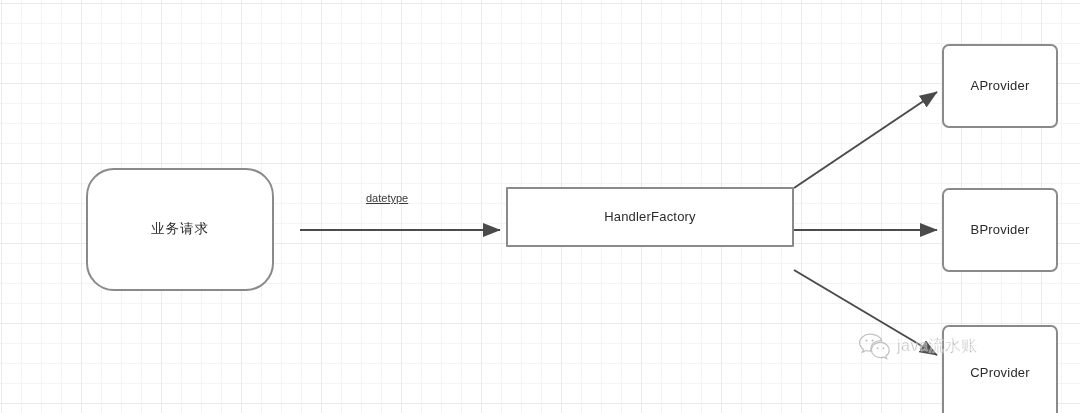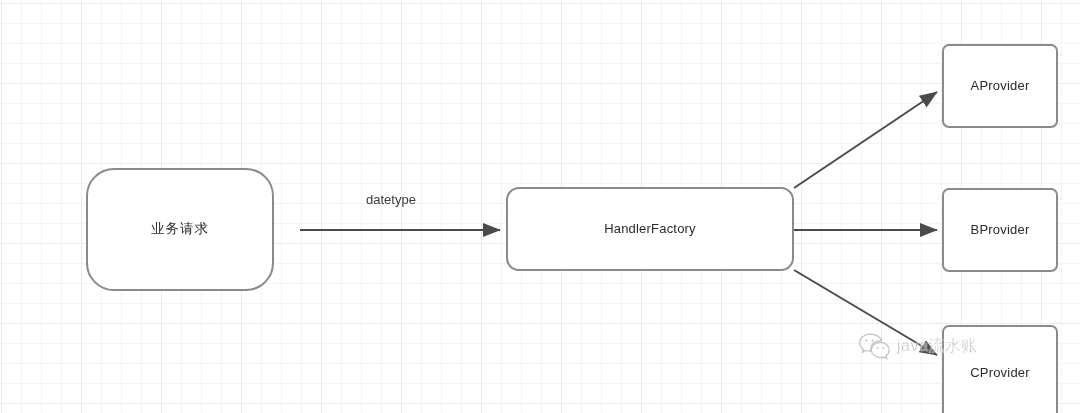--- a/index.html
+++ b/index.html
@@ -51,23 +51,24 @@
     user-select: none;
   }
   .node-label.cjk {
     font-size: 13.5px;
     letter-spacing: 1px;
   }
 
   .edge-label {
     position: absolute;
     color: #3a3a3a;
-    font-size: 13px;
+    font-size: 11px;
     white-space: nowrap;
     user-select: none;
+    text-decoration: underline;
   }
 
   
   .watermark {
     position: absolute;
     left: 858px;
     top: 332px;
     display: flex;
     align-items: center;
     gap: 5px;
@@ -113,21 +114,21 @@
       <line x1="794" y1="270" x2="937" y2="355" stroke="#4a4a4a" stroke-width="2" marker-end="url(#arrowhead)"></line>
     </g>
   </svg>
 
   <div class="edge-label" style="left:366px; top:192px;">datetype</div>
 
   <div class="node rounded" style="left:86px; top:168px; width:188px; height:123px;border-radius:28px;">
     <span class="node-label cjk">业务请求</span>
   </div>
 
-  <div class="node square" style="left:506px; top:187px; width:288px; height:84px;border-radius:13px;">
+  <div class="node square" style="left:506px; top:187px; width:288px; height:60px;">
     <span class="node-label">HandlerFactory</span>
   </div>
 
   <div class="node rounded" style="left:942px; top:44px; width:116px; height:84px;">
     <span class="node-label">AProvider</span>
   </div>
 
   <div class="node rounded" style="left:942px; top:188px; width:116px; height:84px;">
     <span class="node-label">BProvider</span>
   </div>

